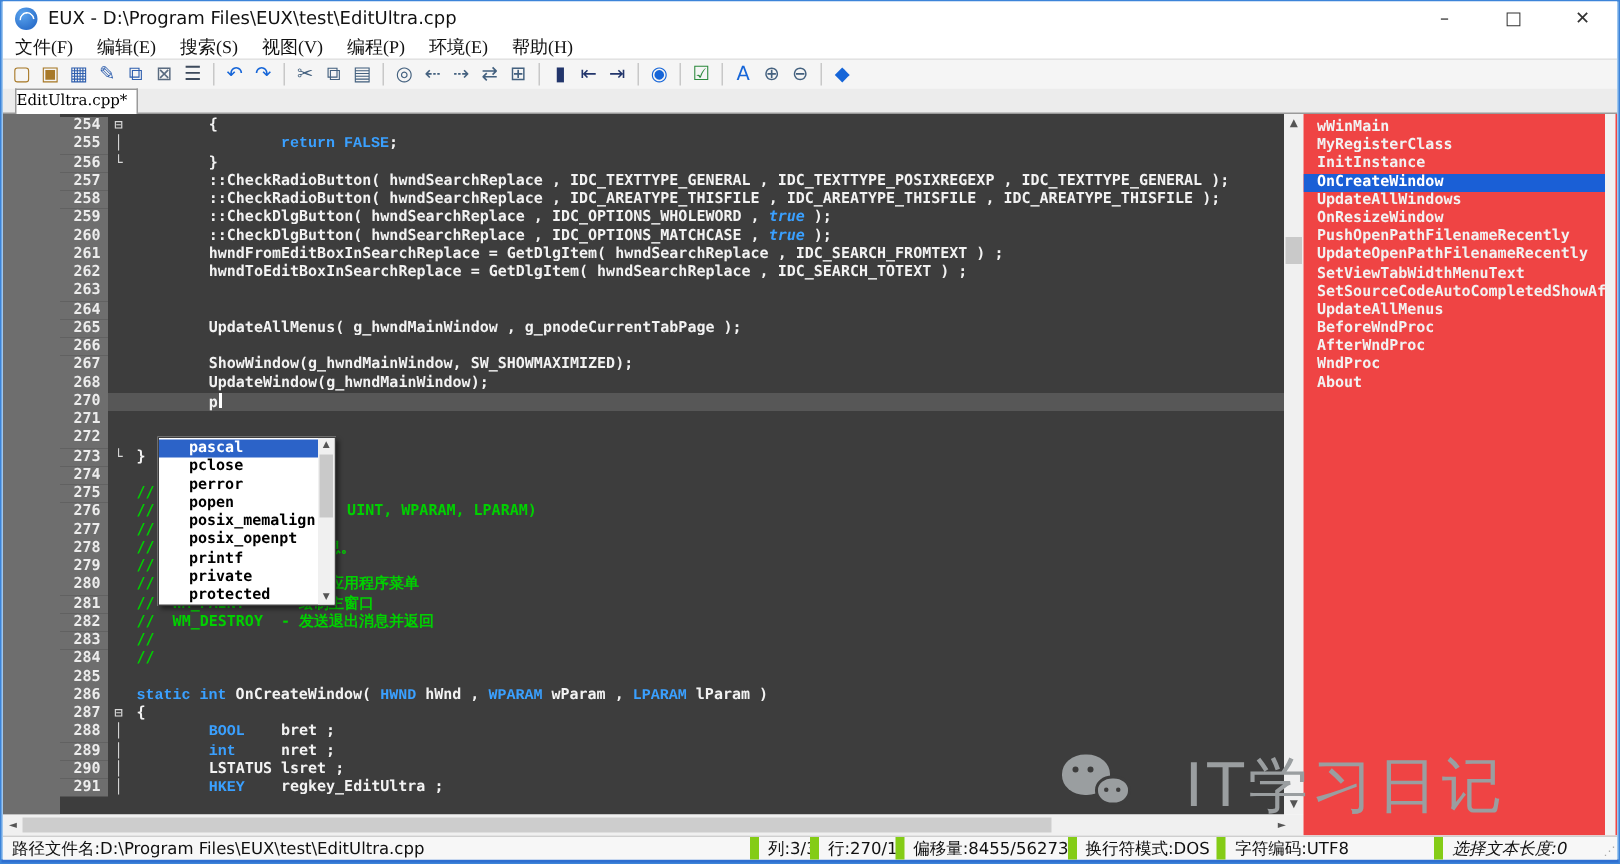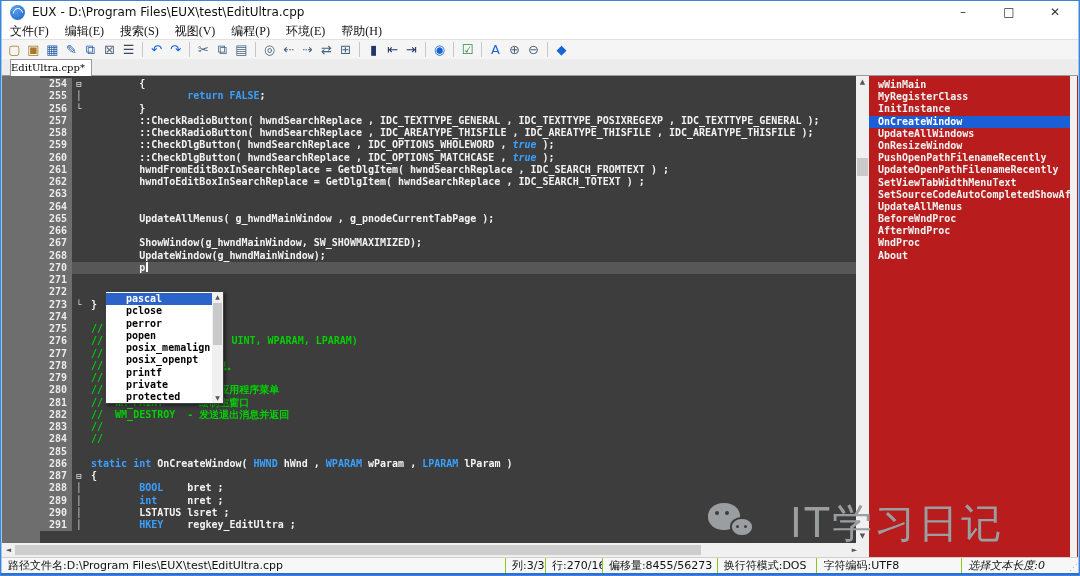--- a/index.html
+++ b/index.html
@@ -31,21 +31,21 @@
     font-family:"DejaVu Serif",serif;font-size:10px;text-align:left;line-height:16px;color:#000;white-space:nowrap;overflow:hidden;}
   
   .editor{position:absolute;left:2px;top:76px;width:854px;height:467px;background:#3d3d3d;overflow:hidden;}
   .gutter-bg{position:absolute;left:0;top:0;width:38px;height:100%;background:#6e6e6e;}
   .rows{position:absolute;left:0;top:2px;right:0;font-family:"DejaVu Sans Mono",monospace;font-size:10px;font-weight:bold;line-height:12.25px;margin-left:32px;}
   .row{display:flex;height:12.25px;white-space:pre;}
   .row.cur{background:#575757;}
   .ln{flex:0 0 38px;background:#6e6e6e;color:#ececec;text-align:right;padding-right:5px;}
   .fold{flex:0 0 14px;text-align:center;color:#d8d8d8;font-size:9px;line-height:12.25px;}
   .src{padding-left:5px;white-space:pre;}
-  .w{color:#f2f2f2;} .k{color:#3aa0ff;} .c{color:#00d000;} .t{color:#3aa0ff;font-style:italic;}
+  .w{color:#f2f2f2;} .k{color:#3aa0ff;font-family:Liberation Mono, monospace;} .c{color:#00d000;} .t{color:#3aa0ff;font-style:italic;}
   .caret{display:inline-block;width:2px;height:10px;background:#fff;vertical-align:-1px;margin-left:1px;}
   
   .vscroll{position:absolute;left:856px;top:76px;width:13px;height:467px;background:#f0f0f0;}
   .vscroll .arr{position:absolute;left:0;width:13px;height:13px;font-size:7px;color:#555;text-align:center;line-height:13px;}
   .vscroll .arr.up{top:0;} .vscroll .arr.down{bottom:0;}
   .vscroll .thumb{position:absolute;left:1px;top:82px;width:11px;height:18px;background:#c9c9c9;}
   
   .hscroll{position:absolute;left:2px;top:543px;width:867px;height:14px;background:#f0f0f0;}
   .hscroll .arr{position:absolute;top:0;width:13px;height:14px;font-size:7px;color:#555;text-align:center;line-height:14px;}
   .hscroll .arr.left{left:0;} .hscroll .arr.right{left:846px;}
@@ -54,30 +54,30 @@
   .popup{position:absolute;left:105px;top:291px;width:119px;height:113px;background:#fff;border:1px solid #404040;
     box-shadow:2px 2px 3px rgba(0,0,0,.45);display:flex;}
   .ac-list{flex:1;padding-top:1px;overflow:hidden;font-family:"DejaVu Sans Mono",monospace;font-size:10px;font-weight:bold;color:#000;}
   .ac-item{height:12.3px;line-height:12.3px;padding-left:20px;white-space:nowrap;}
   .ac-item.sel{background:#2c63c8;color:#fff;}
   .ac-scroll{flex:0 0 11px;background:#f0f0f0;position:relative;}
   .ac-scroll .arr{position:absolute;left:0;width:11px;height:10px;font-size:6px;color:#555;text-align:center;line-height:10px;}
   .ac-scroll .arr.up{top:0;} .ac-scroll .arr.down{bottom:0;}
   .ac-scroll .thumb{position:absolute;left:1px;top:11px;width:9px;height:42px;background:#c9c9c9;}
   
-  .sidebar{position:absolute;left:869px;top:76px;width:209px;height:481px;background:#b91c1c;overflow:hidden;}
+  .sidebar{position:absolute;left:869px;top:76px;width:209px;height:481px;background:#ef4444;overflow:hidden;}
   .fn-list{position:absolute;left:0;top:3px;right:8px;font-family:"DejaVu Sans Mono",monospace;font-size:10px;font-weight:bold;
     color:#f2f2f2;line-height:12.2px;}
   .fn-item{height:12.2px;padding-left:9px;white-space:nowrap;overflow:hidden;}
   .fn-item.sel{background:#1a5fd6;color:#fff;}
   .side-scroll{position:absolute;right:1px;top:0;width:7px;height:100%;background:#f2f2f2;}
   
   .statusbar{position:absolute;left:2px;top:557px;right:2px;height:16px;background:#f7f7f7;border-top:1px solid #cfcfcf;
     display:flex;align-items:center;font-size:11px;color:#111;}
-  .sb-seg{height:100%;line-height:15px;padding-left:6px;border-right:1px solid #84cc16;white-space:nowrap;overflow:hidden;}
+  .sb-seg{height:100%;line-height:15px;padding-left:6px;border-right:6px solid #84cc16;white-space:nowrap;overflow:hidden;}
   .sb-seg:last-child{border-right:none;font-style:italic;}
   .grip{position:absolute;right:3px;bottom:4px;width:8px;height:8px;color:#aaa;font-size:8px;line-height:8px;}
   
   .wm{position:absolute;left:706px;top:497px;height:52px;display:flex;align-items:center;pointer-events:none;z-index:50;color:#9a9ea0;}
   .wm-ic{position:relative;width:56px;height:48px;flex:0 0 auto;}
   .wm-b1{position:absolute;left:2px;top:4px;width:32px;height:27px;background:#9a9ea0;border-radius:48%;}
   .wm-b1::before{content:"";position:absolute;left:7px;top:8px;width:4px;height:4px;border-radius:50%;background:#3d3d3d;}
   .wm-b1::after{content:"";position:absolute;left:17px;top:8px;width:4px;height:4px;border-radius:50%;background:#3d3d3d;}
   .wm-b2{position:absolute;left:24px;top:18px;width:24px;height:20px;background:#9a9ea0;border-radius:48%;border:2px solid #3d3d3d;}
   .wm-b2::before{content:"";position:absolute;left:4px;top:6px;width:3px;height:3px;border-radius:50%;background:#3d3d3d;}

